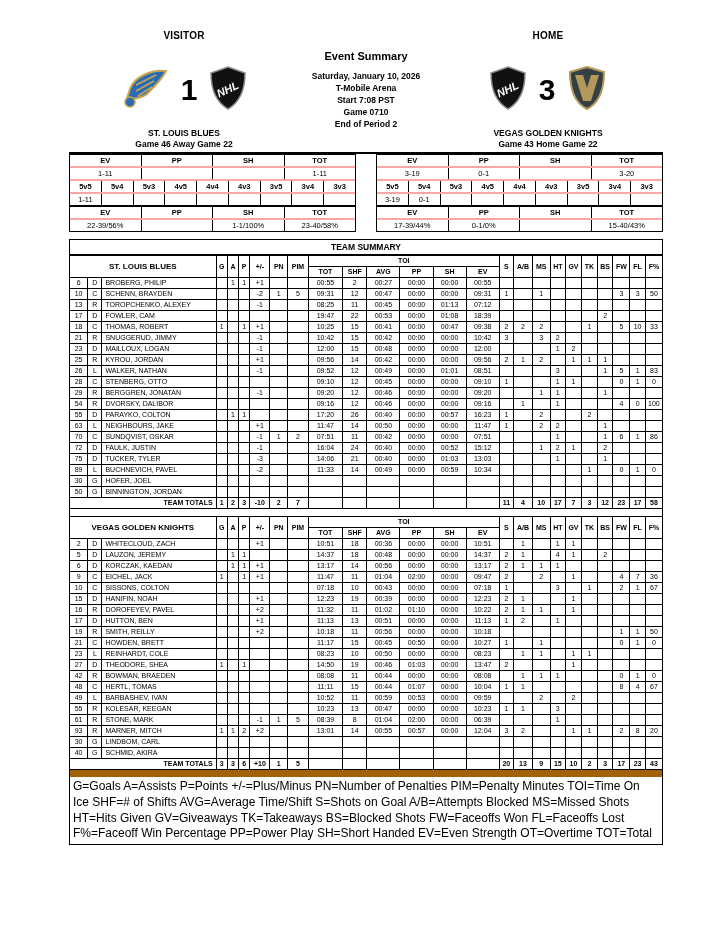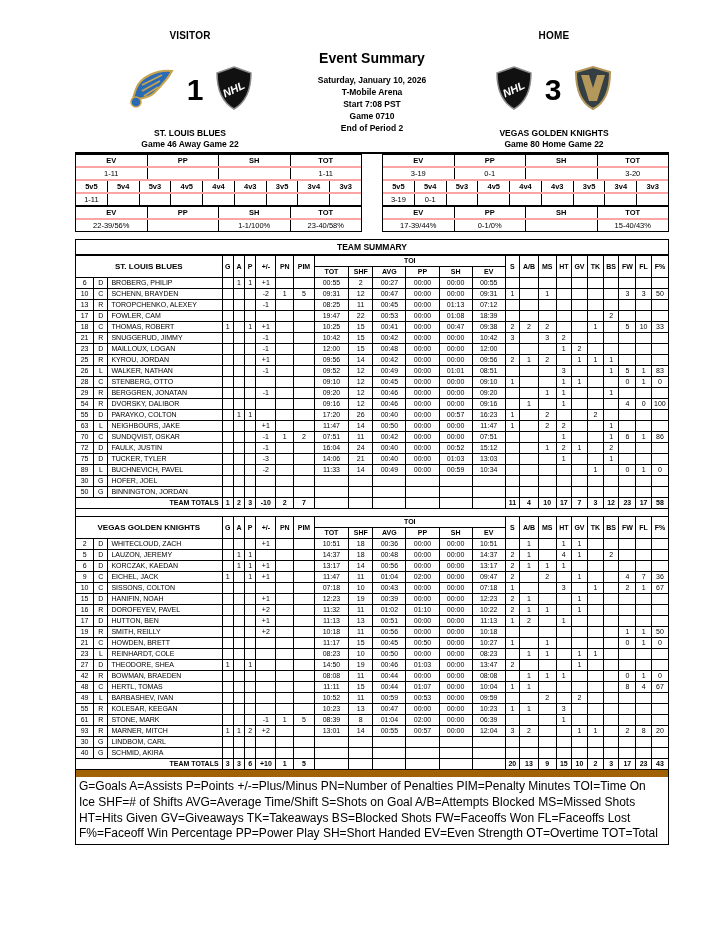--- a/index.html
+++ b/index.html
@@ -1,25 +1,25 @@
 <!DOCTYPE html>
 <html><head>
 <meta charset="utf-8">
 <style>
   html,body{margin:0;padding:0;background:#fff;}
   body{width:720px;height:932px;font-family:"Liberation Sans",sans-serif;color:#000;}
   .page{position:relative;width:720px;height:932px;overflow:hidden;background:#fff;}
-  .content{position:absolute;left:75px;top:0;width:594px;}
+  .content{position:absolute;left:69px;top:0;width:594px;}
 
   
   .hdr{position:relative;height:150px;}
   .side-label{position:absolute;top:30px;width:230px;text-align:center;font-weight:bold;font-size:10px;letter-spacing:.2px;}
   .side-label.v{left:0;} .side-label.h{right:0;}
   .center-block{position:absolute;left:50%;top:50px;transform:translateX(-50%);text-align:center;width:200px;}
-  .evt-title{font-size:14px;font-weight:bold;margin-bottom:9px;}
+  .evt-title{font-size:11px;font-weight:bold;margin-bottom:9px;}
   .evt-detail{font-size:8.5px;font-weight:bold;line-height:1.4;}
   .team-strip{position:absolute;top:66px;width:230px;display:flex;align-items:center;justify-content:center;gap:13px;}
   .team-strip.v{left:0;} .team-strip.h{right:0;}
   .score{font-size:30px;font-weight:bold;line-height:1;}
   .team-caption{position:absolute;top:128px;width:230px;text-align:center;font-size:8.5px;font-weight:bold;line-height:1.35;}
   .team-caption.v{left:0;} .team-caption.h{right:0;}
   .divider{border-top:2px solid #000;margin-top:2px;}
 
   .sec-title{text-align:center;font-weight:bold;font-size:8.5px;margin:4px 0 2px;}
   .pair{display:flex;justify-content:space-between;}
@@ -98,21 +98,21 @@
           </svg>
         </span>
       </div>
 
       <div class="team-caption v">
         <div>ST. LOUIS BLUES</div>
         <div>Game 46 Away Game 22</div>
       </div>
       <div class="team-caption h">
         <div>VEGAS GOLDEN KNIGHTS</div>
-        <div>Game 80 Home Game 22</div>
+        <div>Game 43 Home Game 22</div>
       </div>
     </div>
 
     <div class="divider"></div>
 
     <div class="pair">
       <div class="mini-table" id="shots-visitor">
           <div class="st-row st-head">
             <div class="st-cell">EV</div>
             <div class="st-cell">PP</div>

